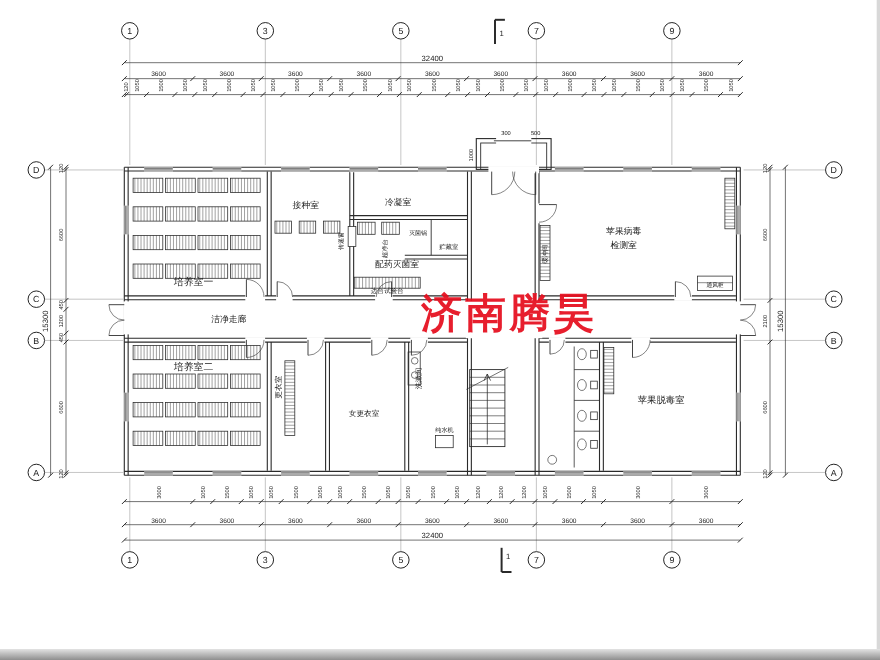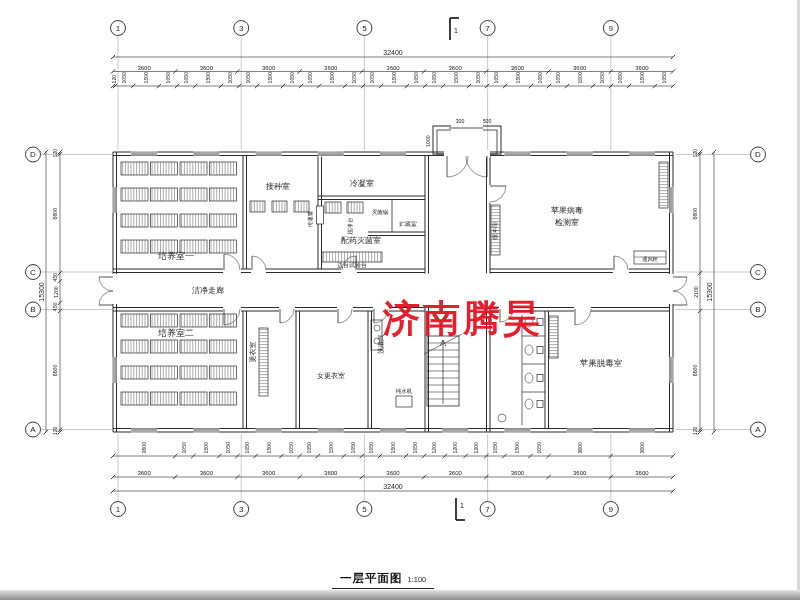--- a/index.html
+++ b/index.html
@@ -954,19 +954,16 @@
       <text x="383" y="344" font-size="6.5" fill="#1a1a1a" text-anchor="middle" font-family="Liberation Sans, sans-serif" transform="rotate(-90 383 344)">洗漱间</text>
       <text x="408" y="226" font-size="5.8" fill="#1a1a1a" text-anchor="middle" font-family="Liberation Sans, sans-serif">贮藏室</text>
       <text x="380" y="214" font-size="5.5" fill="#1a1a1a" text-anchor="middle" font-family="Liberation Sans, sans-serif">灭菌锅</text>
       <text x="352" y="226" font-size="5.8" fill="#1a1a1a" text-anchor="middle" font-family="Liberation Sans, sans-serif" transform="rotate(-90 352 226)">超净台</text>
       <text x="352" y="266.5" font-size="6" fill="#1a1a1a" text-anchor="middle" font-family="Liberation Sans, sans-serif">边台试验台</text>
       <text x="312" y="219" font-size="5.5" fill="#1a1a1a" text-anchor="middle" font-family="Liberation Sans, sans-serif" transform="rotate(-90 312 219)">传递窗</text>
       <text x="497" y="231" font-size="5.8" fill="#1a1a1a" text-anchor="middle" font-family="Liberation Sans, sans-serif" transform="rotate(-90 497 231)">缓冲间</text>
       <text x="650" y="260.5" font-size="5.2" fill="#1a1a1a" text-anchor="middle" font-family="Liberation Sans, sans-serif">通风柜</text>
       <text x="404" y="392.5" font-size="5.5" fill="#1a1a1a" text-anchor="middle" font-family="Liberation Sans, sans-serif">纯水机</text>
     </svg>
-  <div class="watermark" style="color: rgb(230, 14, 30); margin-top: 34px;">济南腾昊</div>
-  <div class="titleblock">
-    <span class="t">一层平面图</span><span class="s">1:100</span>
-  </div>
+  <div class="watermark" style="color: rgb(230, 14, 30);">济南腾昊</div>
   <div class="right-edge"></div>
   <div class="bottom-bar"></div>
 </div>
 
 </body></html>

